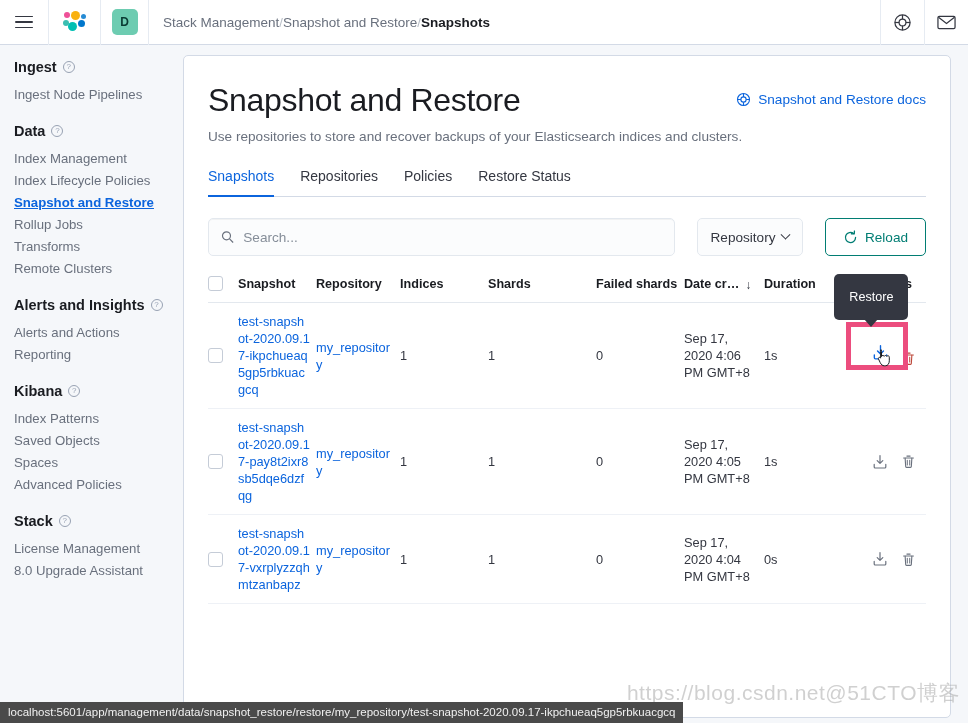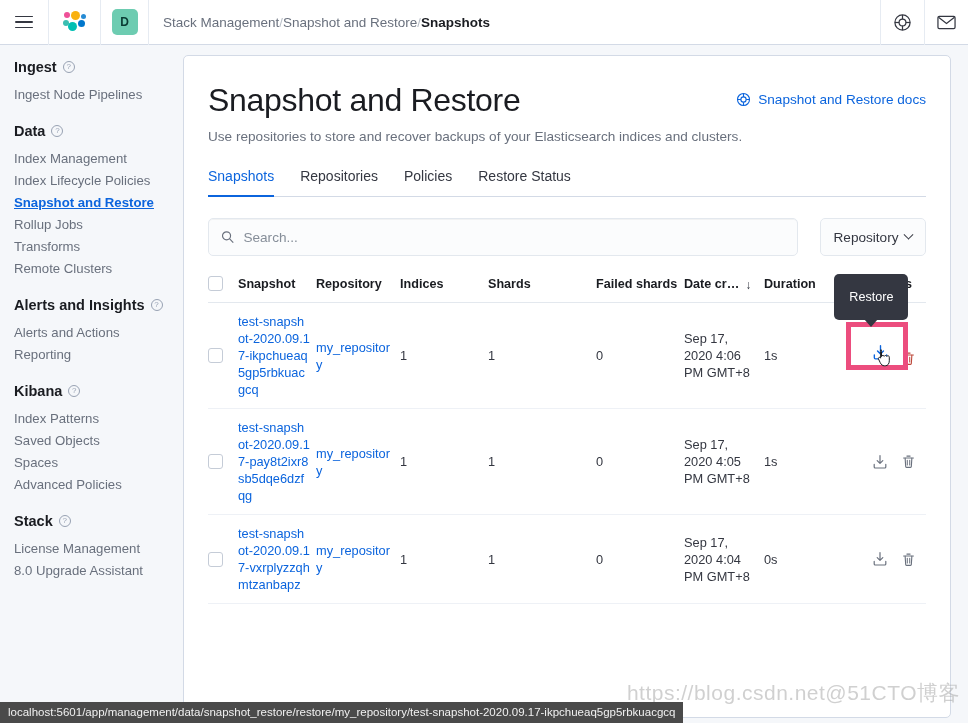--- a/index.html
+++ b/index.html
@@ -440,20 +440,27 @@
               <line x1="10.3" y1="10.3" x2="14.6" y2="14.6" stroke="#69707d" stroke-width="1.4"></line>
             </svg>
             <input type="text" placeholder="Search..." style="">
           </div>
 
           <div class="repo-select">
             <span>Repository</span>
             <span class="chev"></span>
           </div>
 
+          <button class="reload-btn">
+            <svg width="15" height="15" viewBox="0 0 16 16">
+              <path d="M13.4 8A5.4 5.4 0 1 1 11.3 3.7" fill="none" stroke="#017d73" stroke-width="1.4" stroke-linecap="round"></path>
+              <path d="M12.2 1.1L12.0 4.2L8.9 4.0" fill="none" stroke="#017d73" stroke-width="1.4" stroke-linecap="round" stroke-linejoin="round"></path>
+            </svg>
+            <span>Reload</span>
+          </button>
         </div>
 
         <table class="tbl">
           <thead>
             <tr>
               <th class="col-check">
                 <span class="chk"></span>
               </th>
               <th class="col-snap">Snapshot</th>
               <th class="col-repo">Repository</th>

